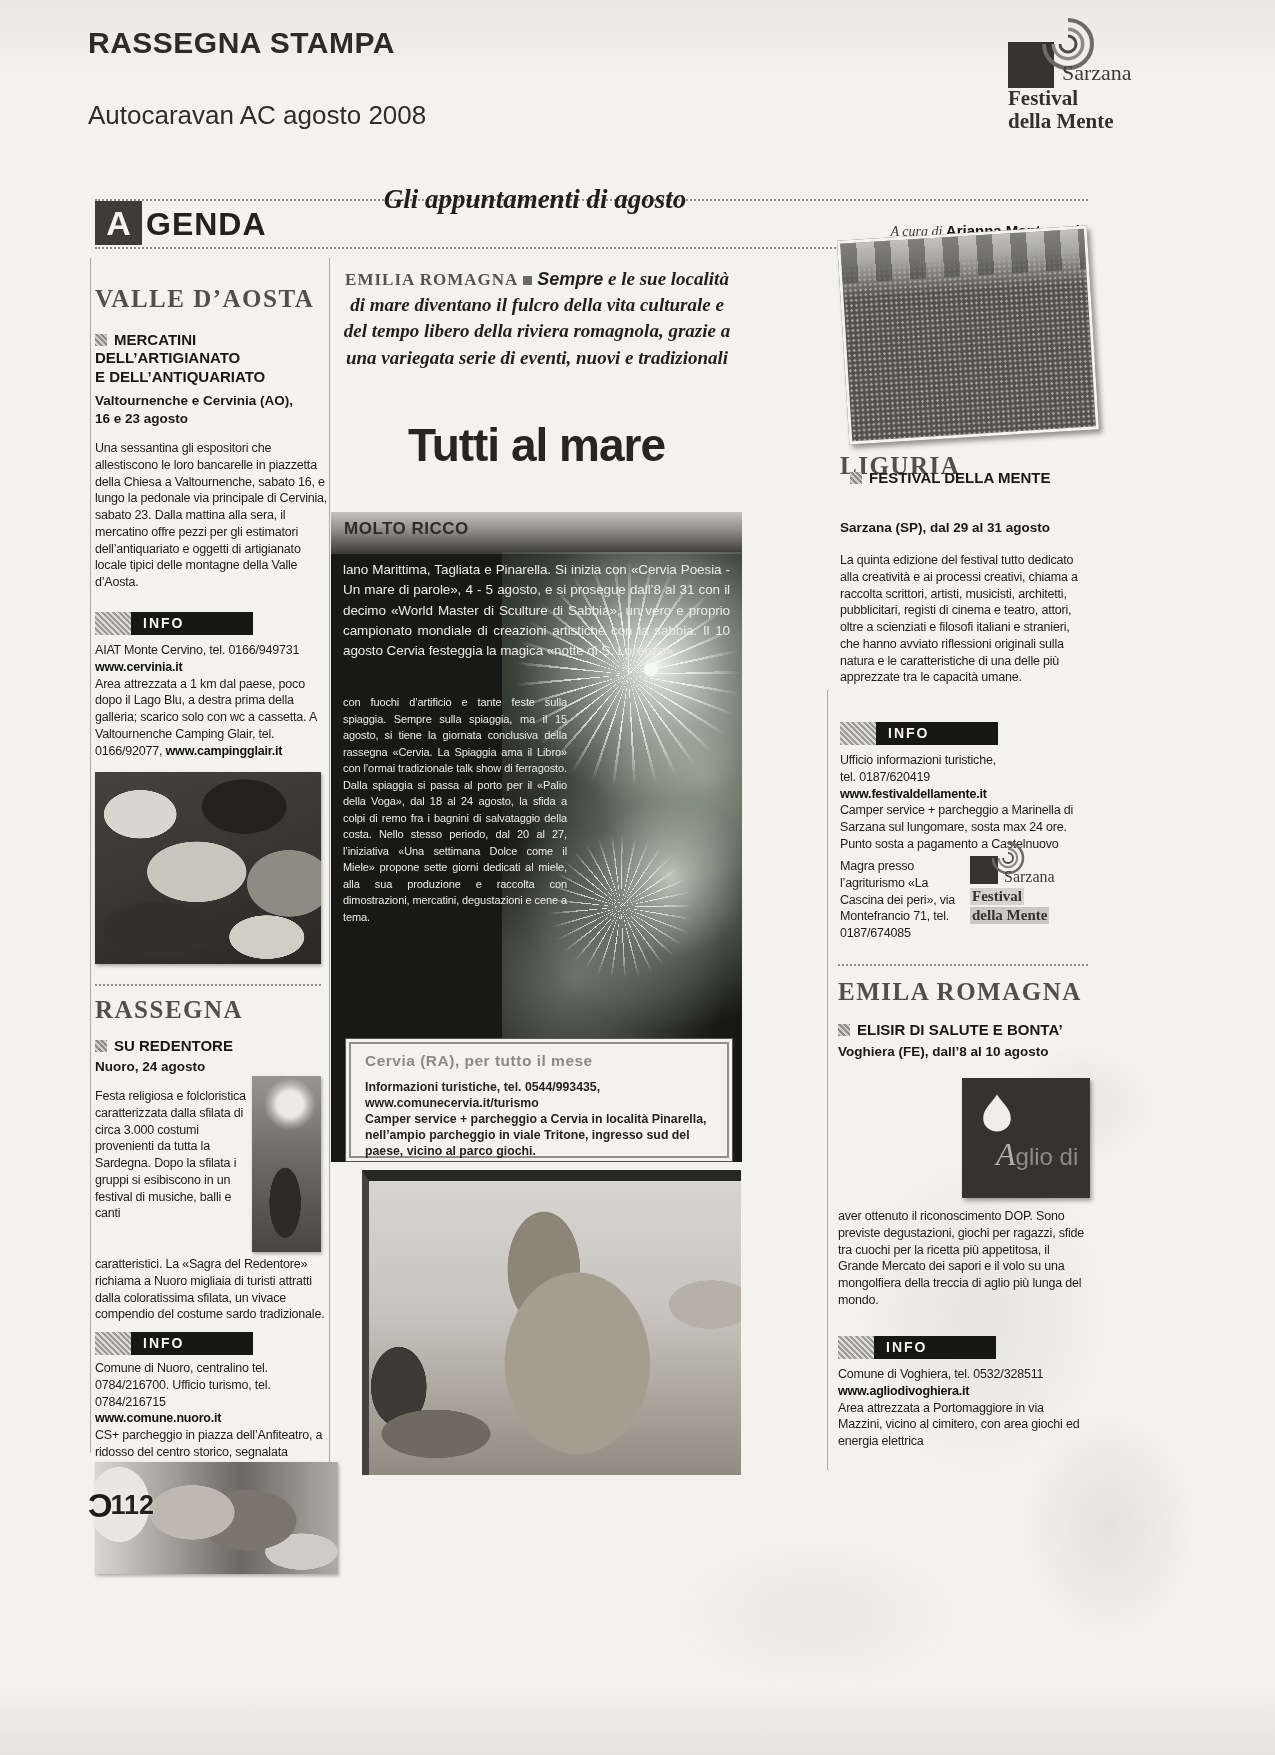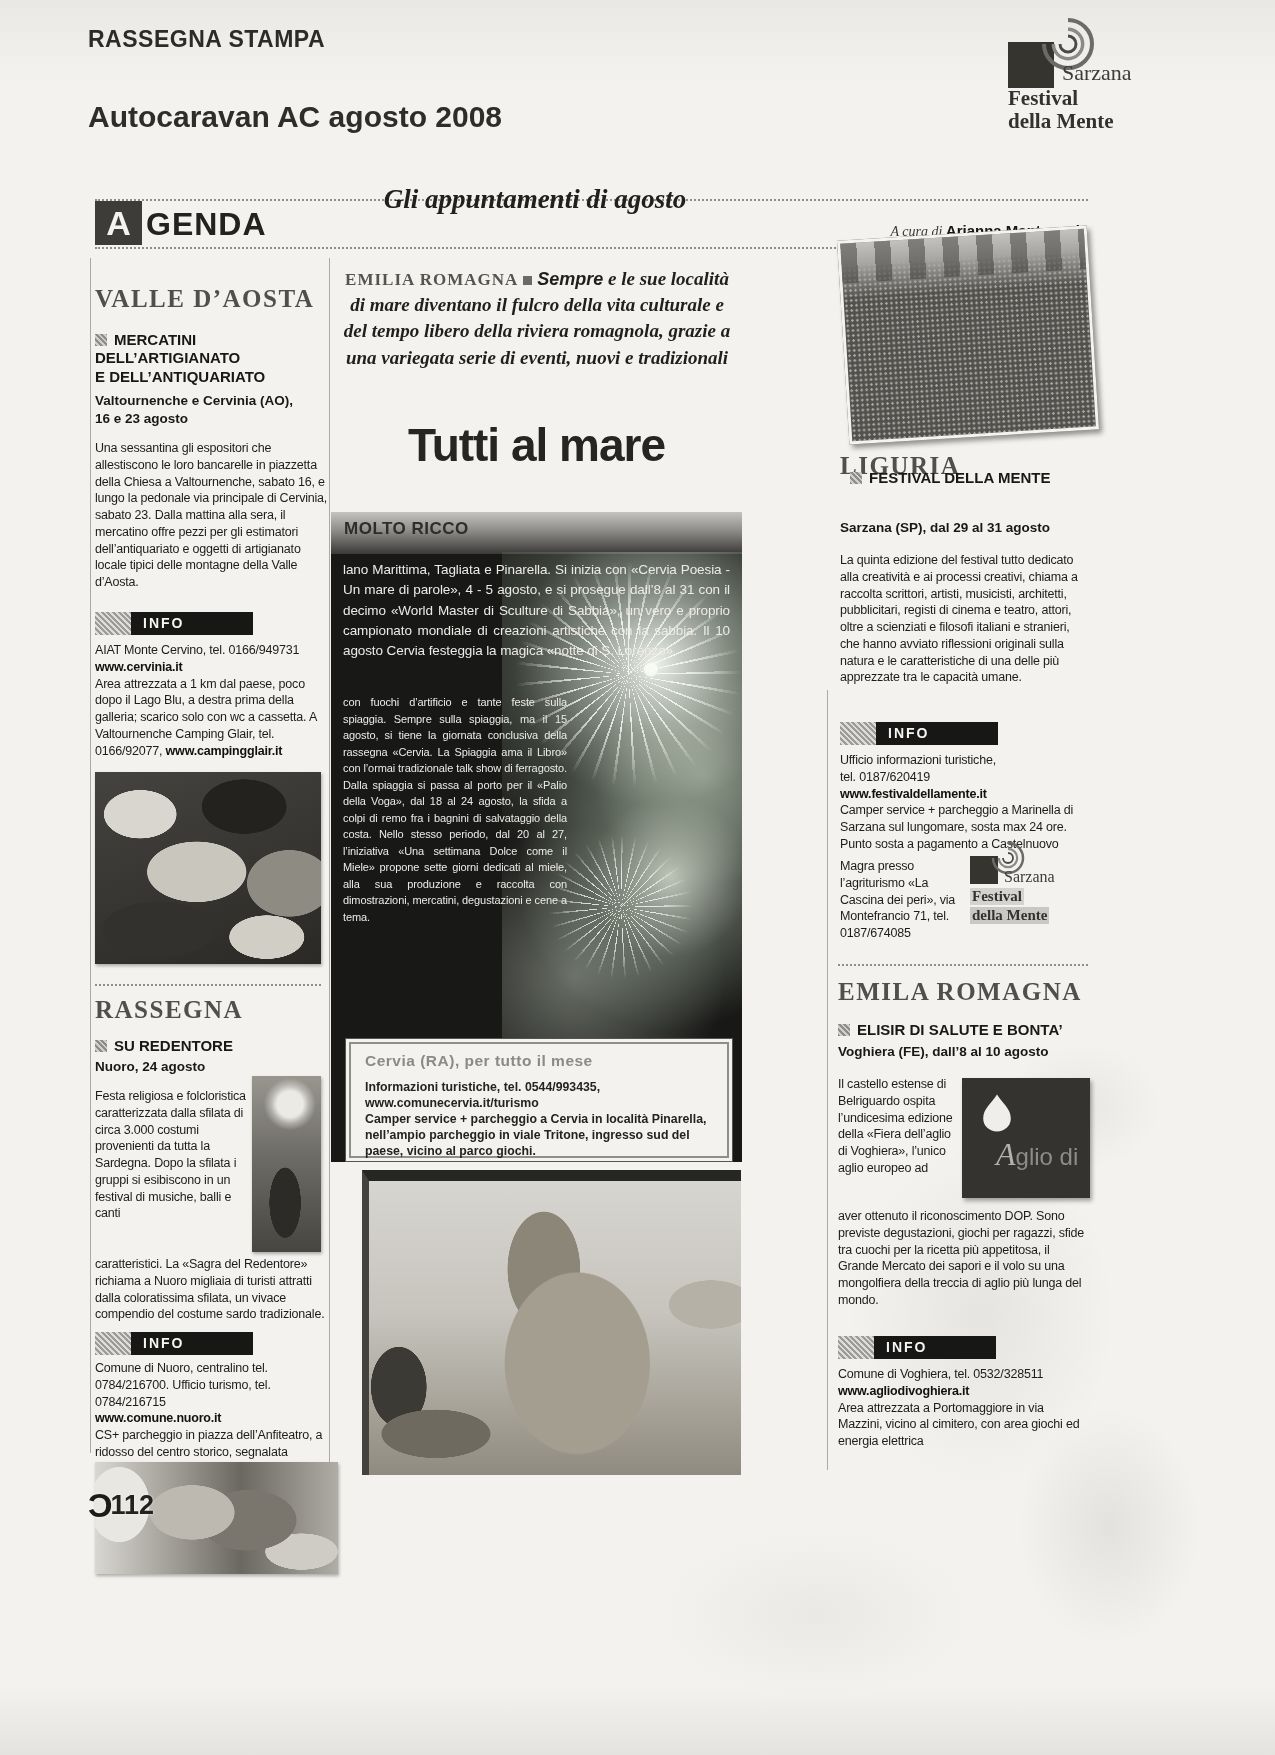--- a/index.html
+++ b/index.html
@@ -6,22 +6,22 @@
   .page{position:relative;width:1275px;height:1755px;margin:0 auto;overflow:hidden;
     font-family:"Liberation Sans","DejaVu Sans",sans-serif;color:#1d1d1c;
     background:
       radial-gradient(ellipse 190px 240px at 77% 75%, rgba(110,108,102,.10), transparent 70%),
       radial-gradient(ellipse 130px 170px at 87% 87%, rgba(110,108,102,.12), transparent 70%),
       radial-gradient(ellipse 110px 90px at 85% 63%, rgba(110,108,102,.08), transparent 70%),
       radial-gradient(ellipse 220px 120px at 64% 92%, rgba(110,108,102,.07), transparent 70%),
       linear-gradient(180deg,#e9e8e5 0px,#f3f2ef 80px,#f3f2ef 1685px,#e4e3e0 1755px);}
   .abs{position:absolute;}
   
-  .doc-title{left:88px;top:26px;font-size:23px;font-weight:bold;letter-spacing:.5px;color:#2c2b29;}
-  .doc-subtitle{left:88px;top:100px;font-size:30px;font-weight:bold;color:#2e2d2b;}
+  .doc-title{left:88px;top:26px;font-size:30px;font-weight:bold;letter-spacing:.5px;color:#2c2b29;}
+  .doc-subtitle{left:88px;top:100px;font-size:26px;font-weight:normal;color:#2e2d2b;}
   .brand{left:1000px;top:20px;width:180px;height:115px;}
   .brand .sq{position:absolute;left:8px;top:22px;width:46px;height:46px;background:#35342f;}
   .brand .swirl{position:absolute;left:36px;top:-8px;}
   .brand .city{position:absolute;left:62px;top:40px;font-family:"Liberation Serif","DejaVu Serif",serif;font-size:22px;color:#3d3c39;}
   .brand .l1{position:absolute;left:8px;top:66px;font-family:"Liberation Serif","DejaVu Serif",serif;font-weight:bold;font-size:21px;color:#33322f;}
   .brand .l2{position:absolute;left:8px;top:89px;font-family:"Liberation Serif","DejaVu Serif",serif;font-weight:bold;font-size:21px;color:#33322f;}
   
   .rule-dotted{border-top:2px dotted #8f8e8a;height:0;}
   .r1{left:95px;top:199px;width:993px;}
   .r2{left:95px;top:247px;width:865px;}
@@ -300,21 +300,20 @@
     <span class="l1">Festival</span>
     <span class="l2">della Mente</span>
   </div>
 
   <div class="abs rule-dotted r-dot1"></div>
   <div class="abs sec-title r-emi-title">EMILA ROMAGNA</div>
   <div class="abs ev-head r-emi-head">
     <span class="bul"></span><span>ELISIR DI SALUTE E BONTA’</span>
   </div>
   <div class="abs ev-sub r-emi-sub">Voghiera (FE), dall’8 al 10 agosto</div>
-  <div class="abs body-txt r-emi-narrow">Il castello estense di Belriguardo ospita l’undicesima edizione della «Fiera dell’aglio di Voghiera», l’unico aglio europeo ad</div>
 
   <div class="abs garlic">
     <svg width="46" height="46" viewBox="0 0 40 40">
       <path d="M20 4 C15 12 8 16 8 25 a12 11 0 0 0 24 0 C32 16 25 12 20 4 Z" fill="#efeeea"></path>
     </svg>
     <div class="lab"><span class="ini">A</span><span>glio di</span></div>
   </div>
 
   <div class="abs body-txt r-emi-wide">aver ottenuto il riconoscimento DOP. Sono previste degustazioni, giochi per ragazzi, sfide tra cuochi per la ricetta più appetitosa, il Grande Mercato dei sapori e il volo su una mongolfiera della treccia di aglio più lunga del mondo.</div>
   <div class="abs info-band r-emi-info">INFO</div>

